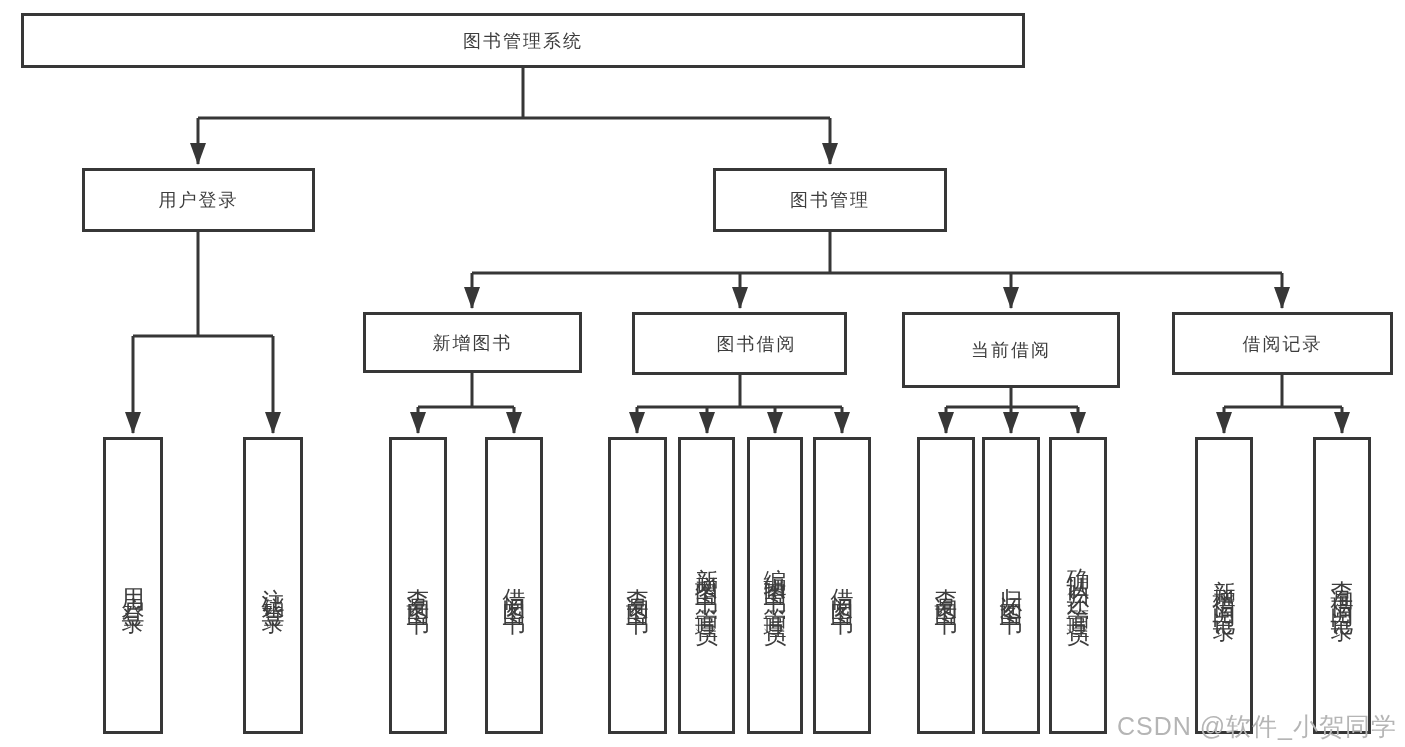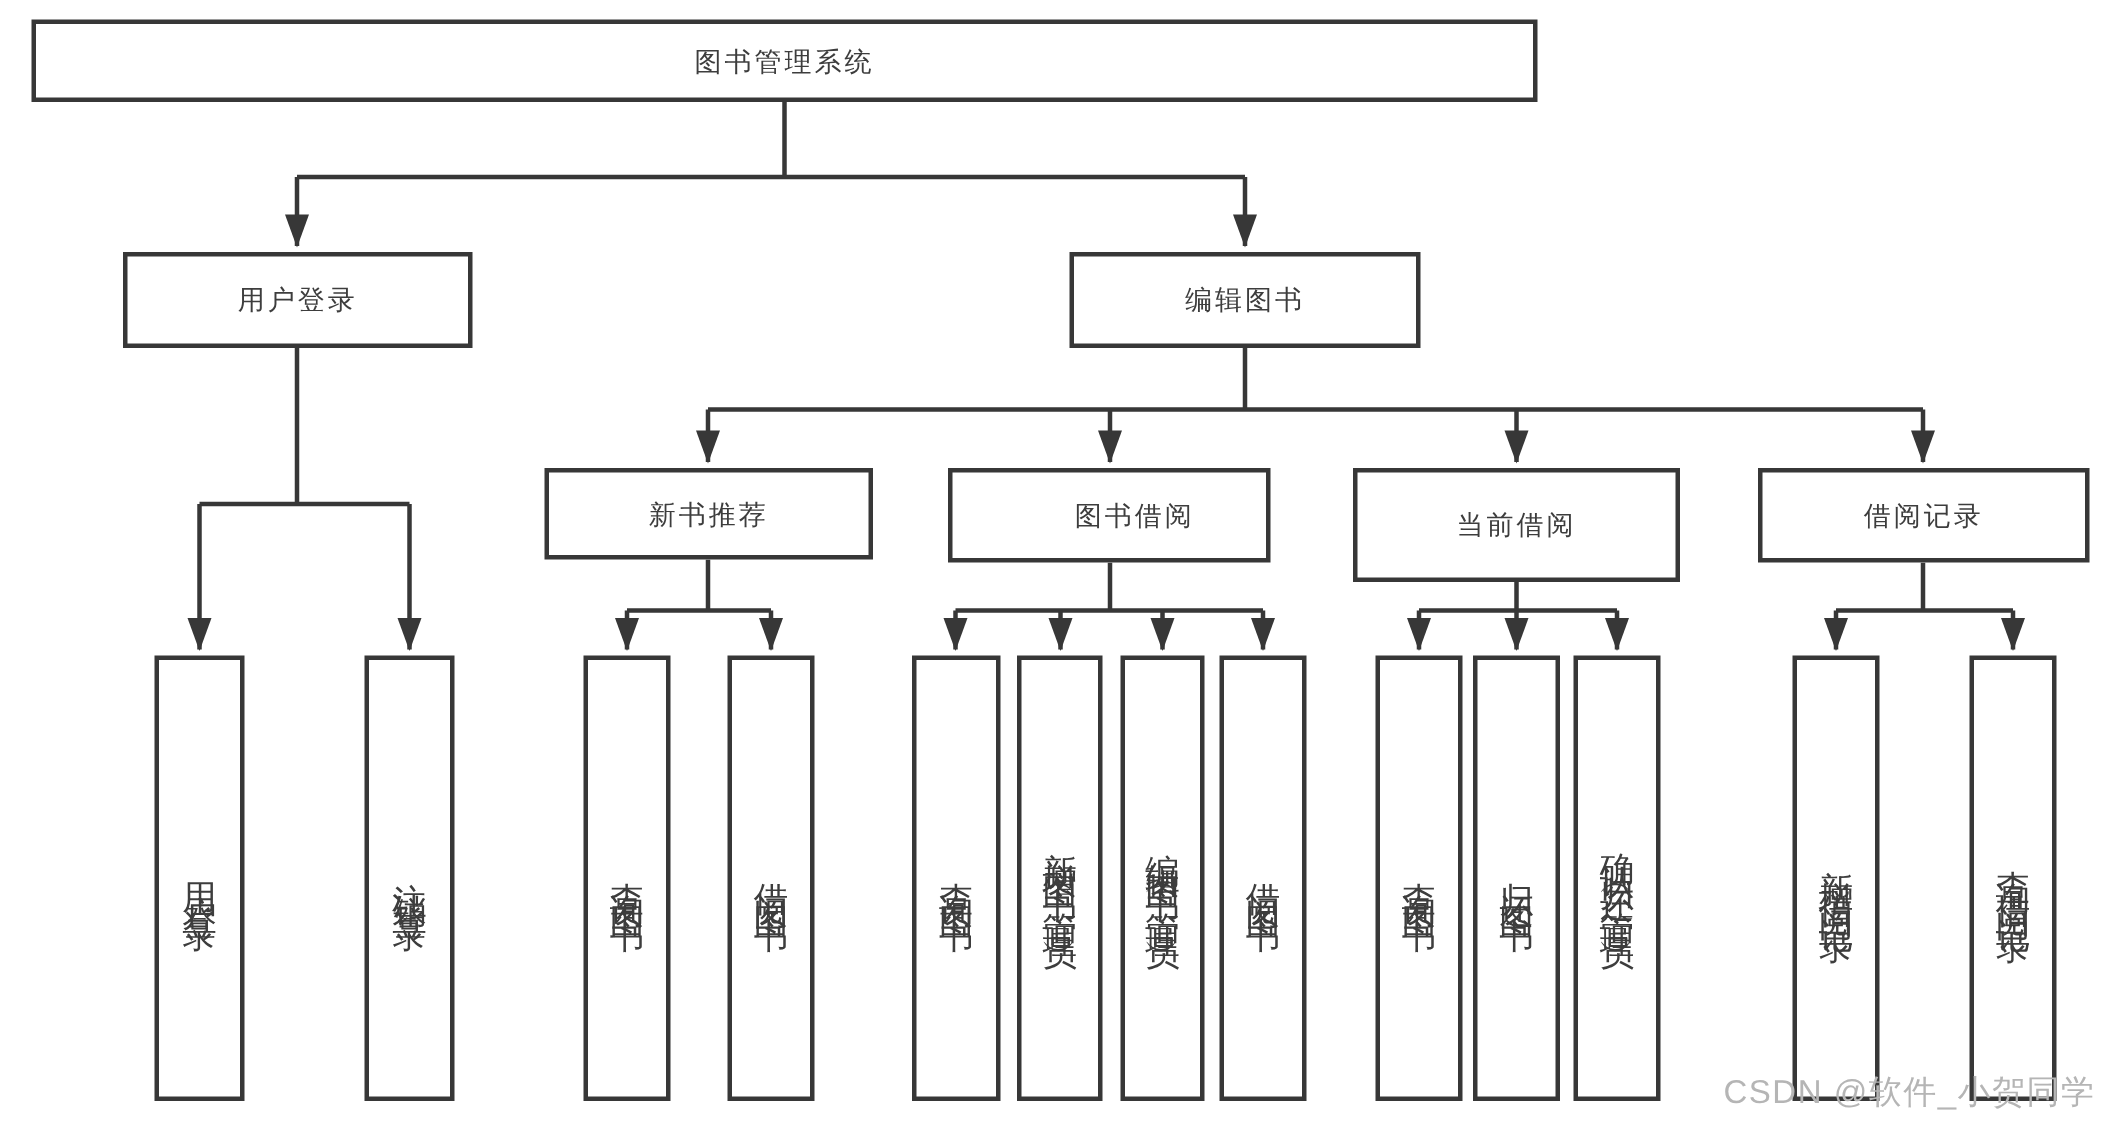--- a/index.html
+++ b/index.html
@@ -37,21 +37,21 @@
     text-orientation: mixed;
     font-size: 23px;
     letter-spacing: 8px;
     line-height: 1;
     text-align: center;
   }
   .watermark {
     position: absolute;
     right: 8px;
     bottom: 4px;
-    font-size: 22px;
+    font-size: 25px;
     letter-spacing: 1px;
     color: #b5b5b5;
     z-index: 6;
     white-space: nowrap;
   }
 </style>
 </head>
 <body>
 
 <div class="canvas">
@@ -95,23 +95,23 @@
 
       <path d="M1282,375 V407 M1224,407 H1342"></path>
       <line x1="1224" y1="407" x2="1224" y2="433" marker-end="url(#arrow)"></line>
       <line x1="1342" y1="407" x2="1342" y2="433" marker-end="url(#arrow)"></line>
     </g>
   </svg>
 
   <div class="node hbox" style="left:21px; top:13px; width:1004px; height:55px;">图书管理系统</div>
 
   <div class="node hbox" style="left:82px; top:168px; width:233px; height:64px;">用户登录</div>
-  <div class="node hbox" style="left:713px; top:168px; width:234px; height:64px;">编辑图书</div>
+  <div class="node hbox" style="left:713px; top:168px; width:234px; height:64px;">图书管理</div>
 
-  <div class="node hbox" style="left:363px; top:312px; width:219px; height:61px;">新书推荐</div>
+  <div class="node hbox" style="left:363px; top:312px; width:219px; height:61px;">新增图书</div>
   <div class="node hbox" style="left:632px; top:312px; width:215px; height:63px;padding-left:34px;">图书借阅</div>
   <div class="node hbox" style="left:902px; top:312px; width:218px; height:76px;">当前借阅</div>
   <div class="node hbox" style="left:1172px; top:312px; width:221px; height:63px;">借阅记录</div>
 
   <div class="node vbox" style="left:103px; top:437px; width:60px; height:297px;">用户登录</div>
   <div class="node vbox" style="left:243px; top:437px; width:60px; height:297px;">注销登录</div>
 
   <div class="node vbox" style="left:389px; top:437px; width:58px; height:297px;">查询图书</div>
   <div class="node vbox" style="left:485px; top:437px; width:58px; height:297px;">借阅图书</div>
 

